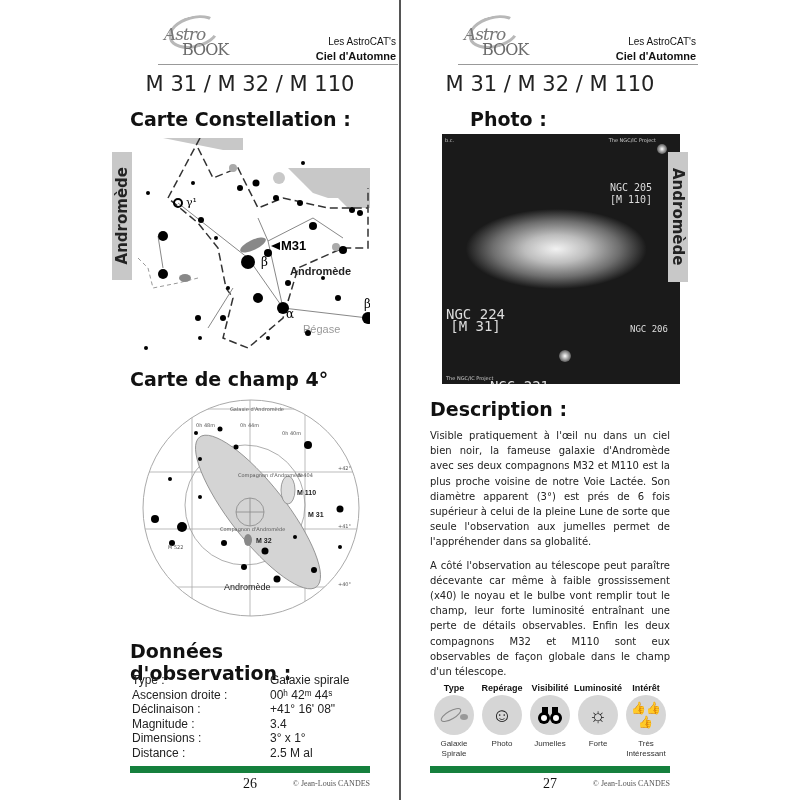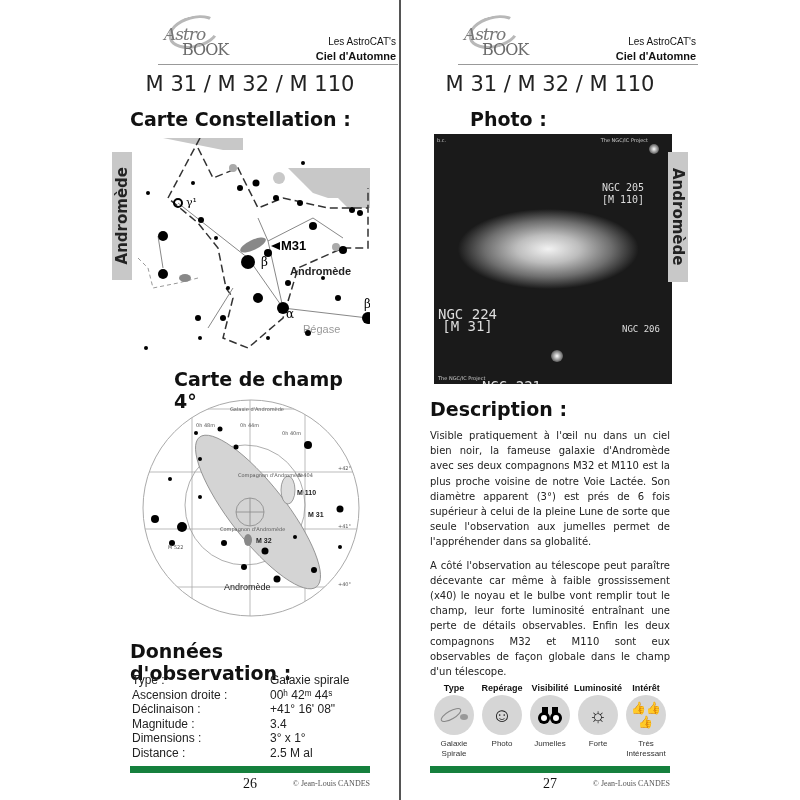--- a/index.html
+++ b/index.html
@@ -19,21 +19,21 @@
 
   .obj-title { position:absolute; top:72px; left:0; width:240px; text-align:center; font-size:21px; font-family:"DejaVu Sans", sans-serif; color:#222; }
 
   .section-title { position:absolute; left:0; font-size:19px; font-weight:bold; font-family:"DejaVu Sans", sans-serif; color:#111; }
 
   .side-tab { position:absolute; width:20px; background:#c8c8c8; display:flex; align-items:center; justify-content:center; }
   .side-tab span { writing-mode:vertical-rl; font-size:15px; font-weight:bold; color:#222; font-family:"DejaVu Sans", sans-serif; }
   .side-tab.left span { transform:rotate(180deg); }
 
   .map { position:absolute; }
-  .photo { position:absolute; left:4px; top:134px; width:238px; height:250px; background:radial-gradient(ellipse 38% 16% at 48% 46%, #f2f2f2 0%, #bdbdbd 35%, #6e6e6e 70%, #1a1a1a 100%), #0d0d0d; overflow:hidden; }
+  .photo { position:absolute; left:12px; top:134px; width:238px; height:250px; background:radial-gradient(ellipse 38% 16% at 48% 46%, #f2f2f2 0%, #bdbdbd 35%, #6e6e6e 70%, #1a1a1a 100%), #0d0d0d; overflow:hidden; }
   .photo .label { position:absolute; color:#ddd; font-size:10px; text-align:center; line-height:12px; font-family:"DejaVu Sans Mono", monospace; }
   .photo .credit { position:absolute; color:#ccc; font-size:5px; }
 
   .desc { position:absolute; left:0; width:240px; font-size:10px; line-height:15.2px; text-align:justify; font-family:"DejaVu Sans", sans-serif; color:#222; }
   .desc p { margin:0 0 8px 0; }
 
   .data-table { position:absolute; left:2px; top:673px; width:230px; font-family:"Liberation Sans", sans-serif; font-size:12px; line-height:14.5px; color:#222; }
   .data-row { display:flex; }
   .data-row .k { width:138px; }
 
@@ -134,21 +134,21 @@
     <text x="48" y="68" font-size="11" font-family="DejaVu Serif, serif" fill="#000">γ¹</text>
     <text x="123" y="128" font-size="12" font-family="DejaVu Serif, serif" fill="#000">β</text>
     <text x="148" y="180" font-size="12" font-family="DejaVu Serif, serif" fill="#000">α</text>
     <text x="226" y="170" font-size="12" font-family="DejaVu Serif, serif" fill="#000">β</text>
     <path d="M133 108 L142 104 L142 112 Z" fill="#000"></path>
     <text x="143" y="112" font-size="13" font-weight="bold" font-family="Liberation Sans, sans-serif" fill="#000">M31</text>
     <text x="152" y="137" font-size="11" font-weight="bold" font-family="Liberation Sans, sans-serif" fill="#222">Andromède</text>
     <text x="165" y="195" font-size="11" font-family="Liberation Sans, sans-serif" fill="#999">Pégase</text>
   </svg>
 
-  <div class="section-title" style="top:368px;margin-left:44px;">Carte de champ 4°</div>
+  <div class="section-title" style="top:368px;">Carte de champ 4°</div>
 
   <svg class="map" style="left:10px; top:397px;" width="222" height="222" viewBox="0 0 222 222">
     <defs>
         <clipPath id="fc">
           <circle cx="111" cy="111" r="108"></circle>
         </clipPath>
       </defs>
     <circle cx="111" cy="111" r="108" fill="#fff" stroke="#aaa" stroke-width="1"></circle>
     <g clip-path="url(#fc)" stroke="#aaa" stroke-width="0.8" fill="none">
       <line x1="0" y1="75" x2="222" y2="75"></line>

